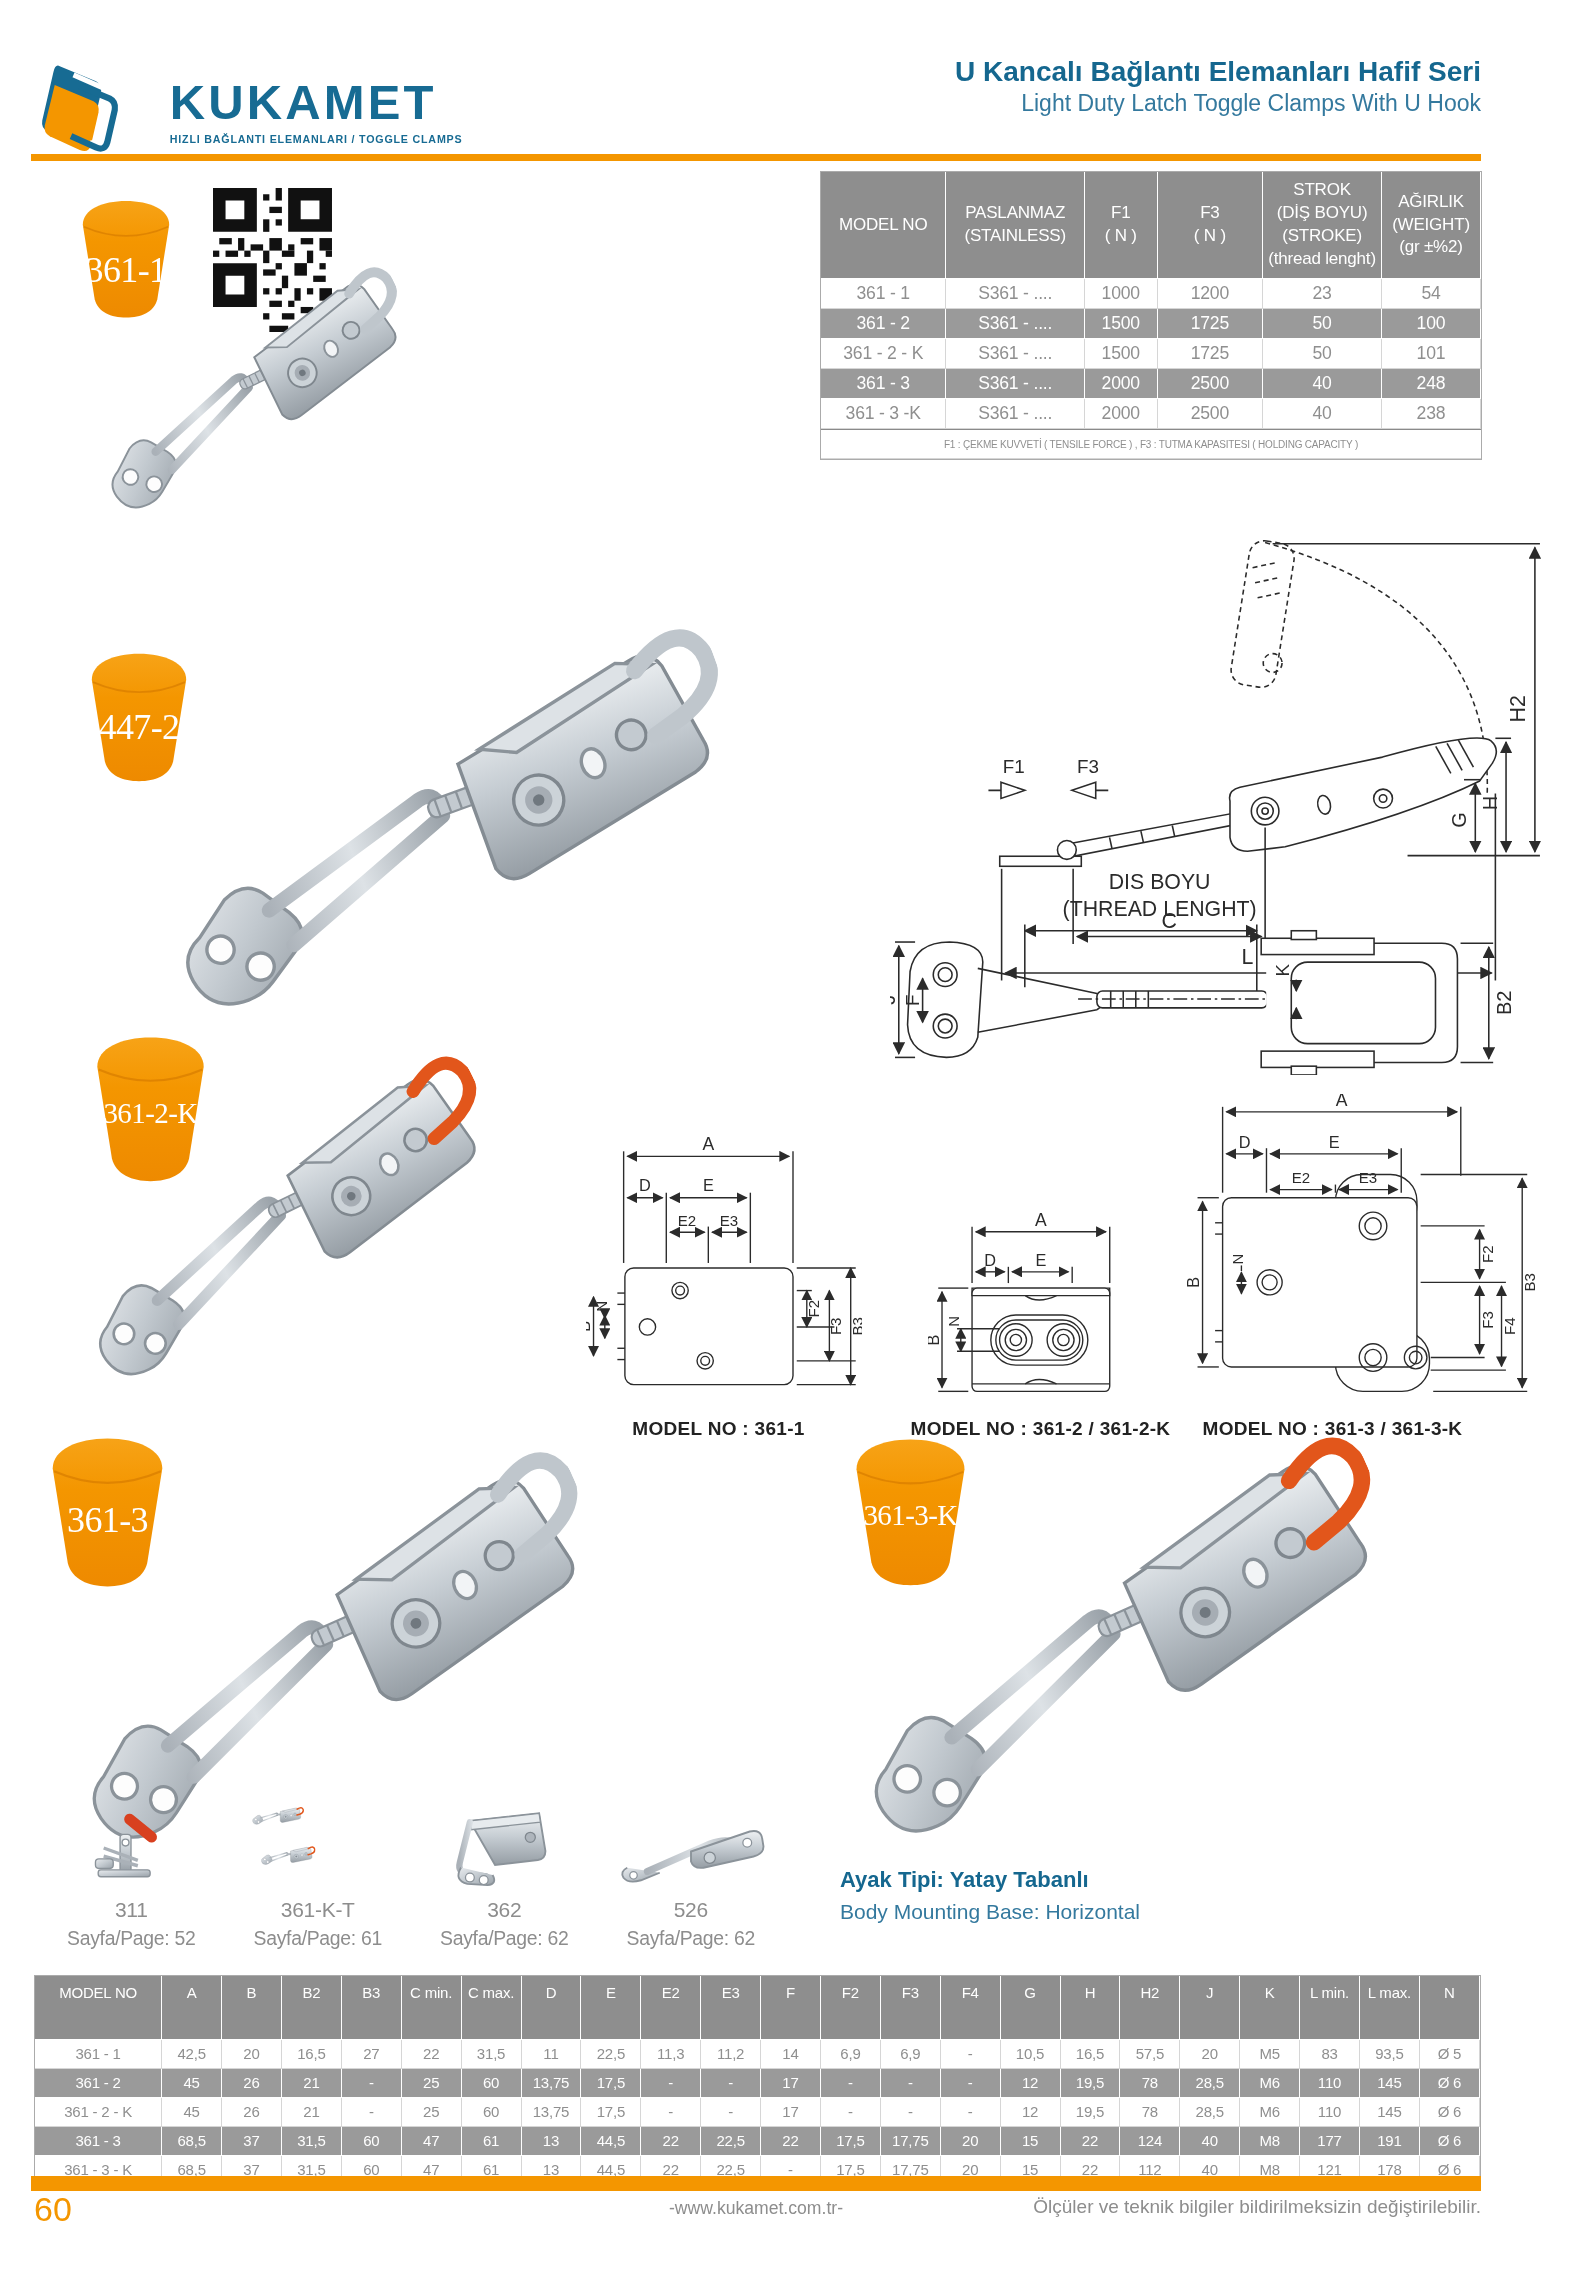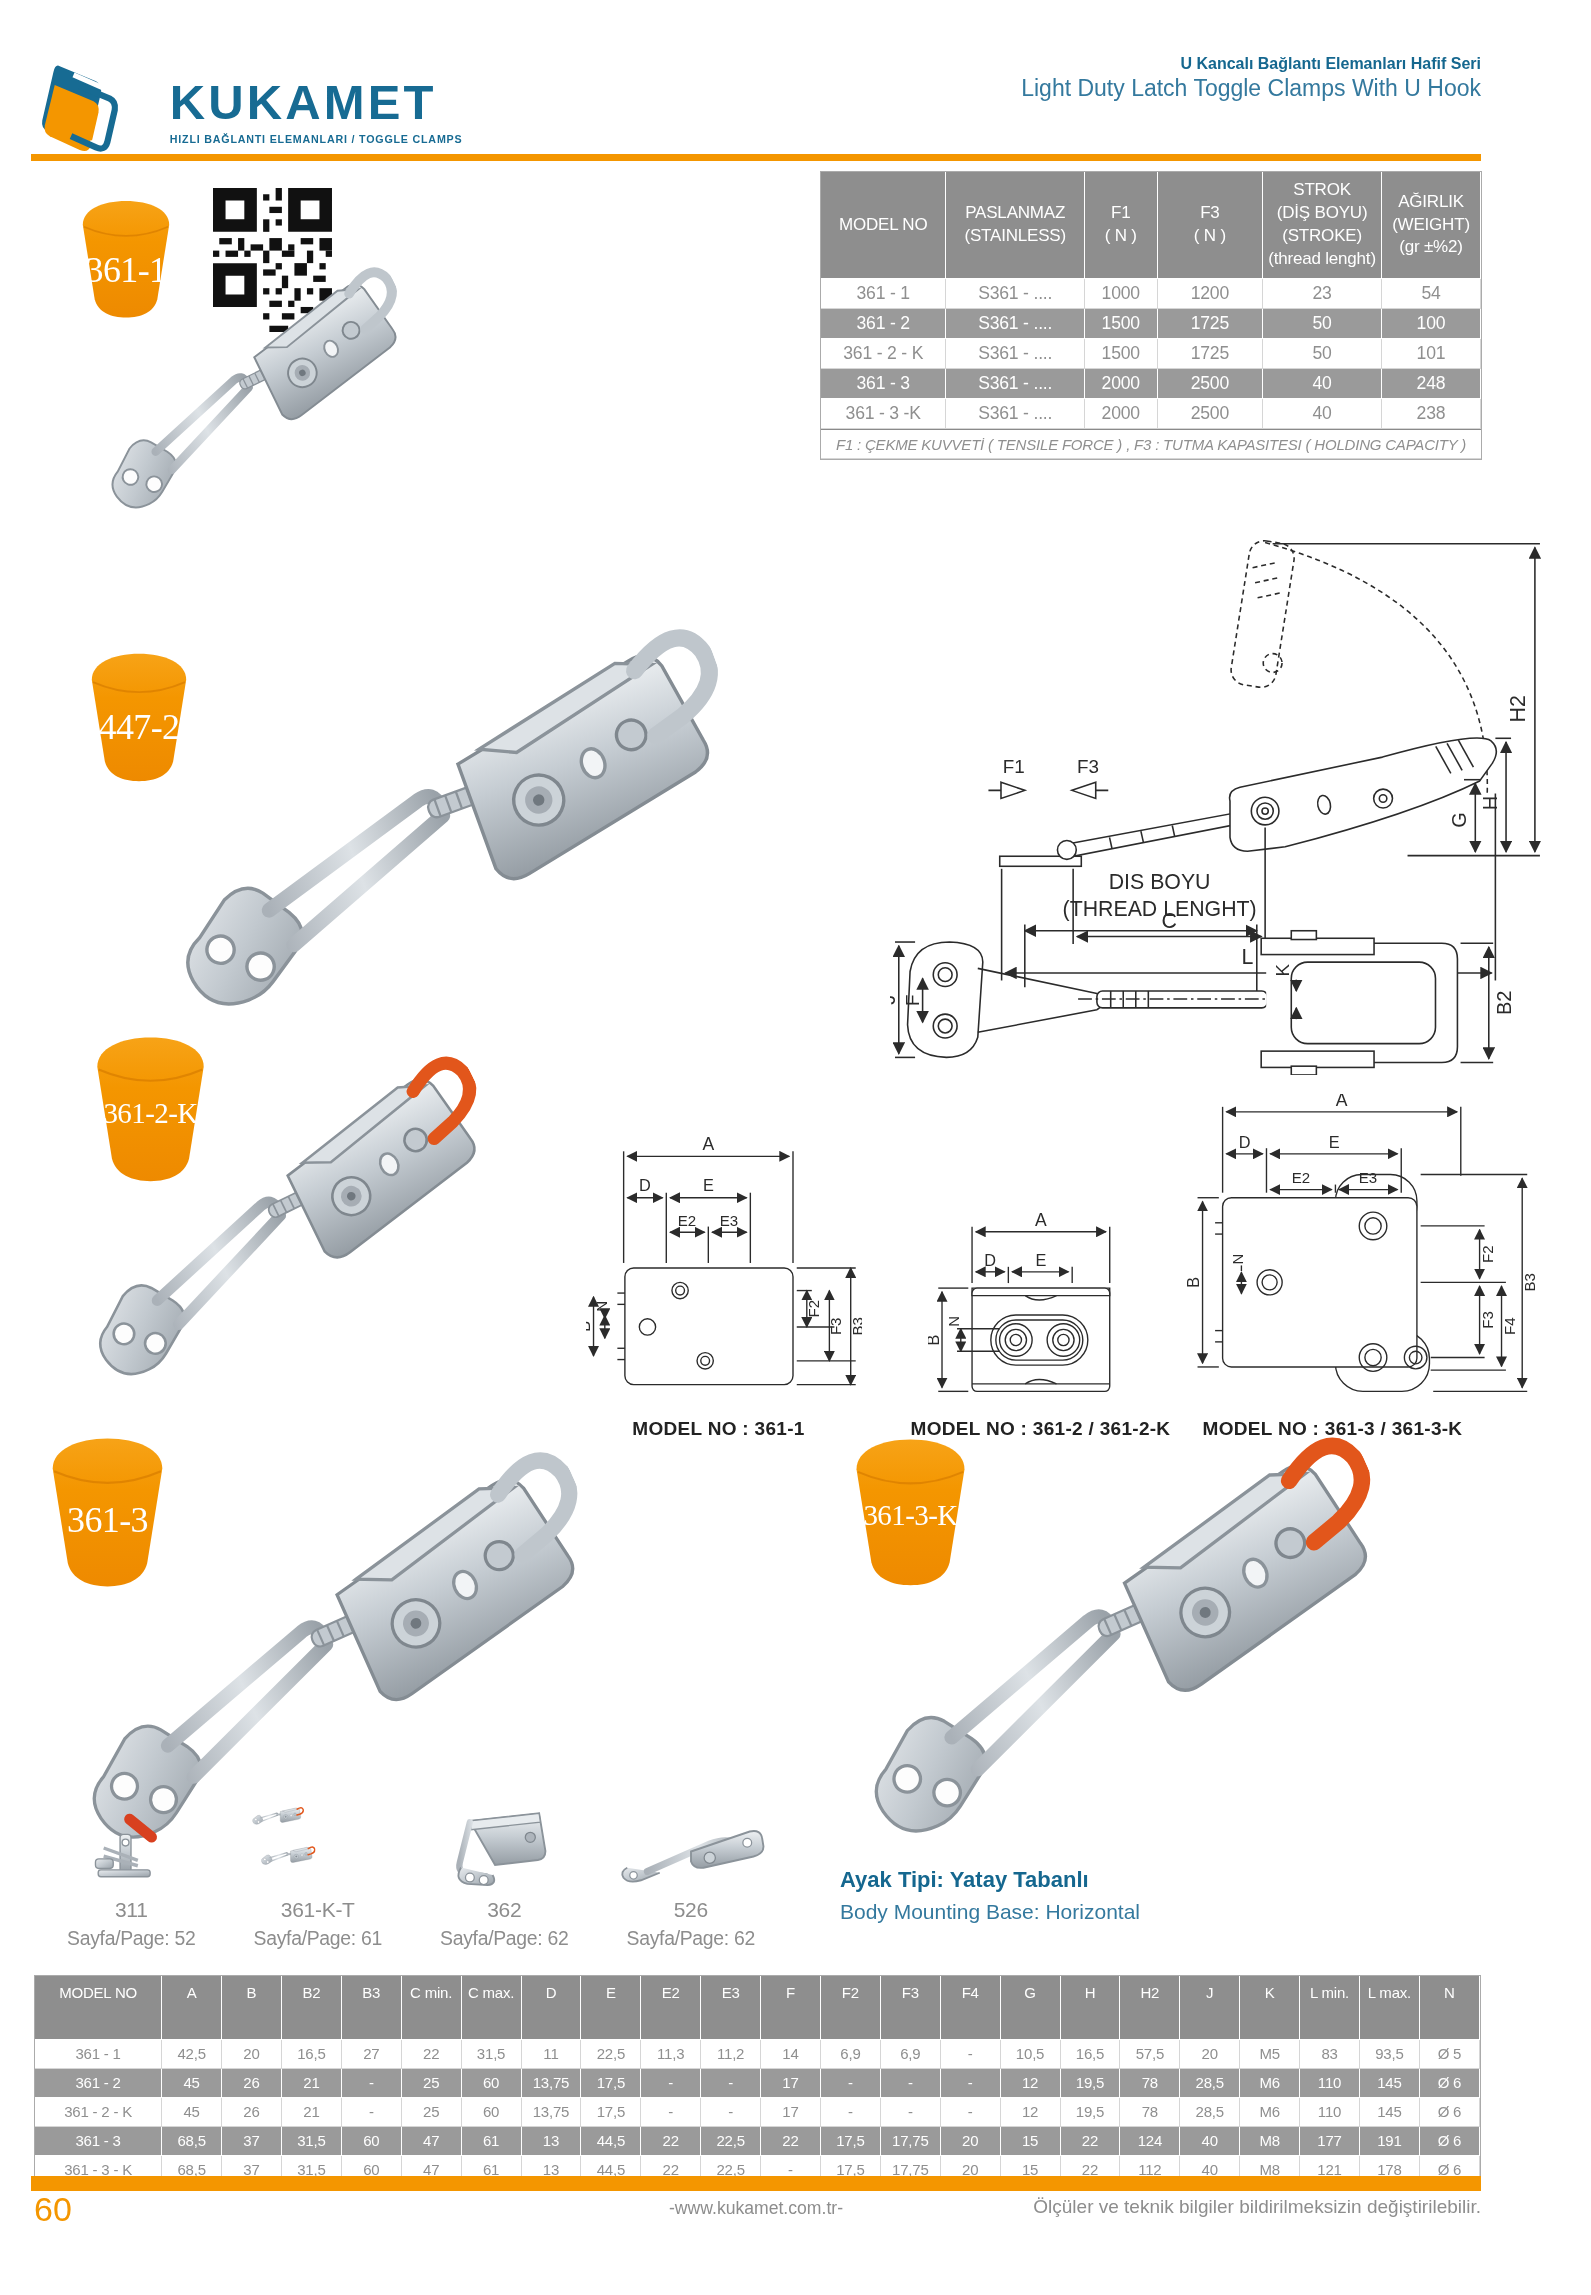--- a/index.html
+++ b/index.html
@@ -5,40 +5,40 @@
   html,body{margin:0;padding:0;background:#fff;}
   .page{position:relative;width:1592px;height:2295px;background:#fff;overflow:hidden;
         font-family:"Liberation Sans",sans-serif;}
   
   .logo-wrap{position:absolute;left:36px;top:61px;display:flex;gap:8.8px;}
   .logo-mark{width:125px;height:94px;}
   .brand-text{display:flex;flex-direction:column;justify-content:center;padding-top:6.3px;}
   .brand-name{font-size:49px;font-weight:bold;color:#176B93;letter-spacing:3.1px;line-height:1;}
   .brand-tagline{font-size:10.7px;font-weight:bold;color:#176B93;letter-spacing:0.8px;margin-top:6.3px;}
   .page-titles{position:absolute;right:111px;top:54px;text-align:right;line-height:1.25;}
-  .title-tr{font-size:16px;font-weight:bold;color:#15678F;}
+  .title-tr{font-size:28px;font-weight:bold;color:#15678F;}
   .title-en{font-size:23px;font-weight:normal;color:#34799E;}
   .rule{position:absolute;left:31px;width:1450px;background:#F49600;}
   .rule-top{top:154px;height:7px;}
   .rule-bottom{top:2176px;height:15px;}
   
   table.data-table{border-collapse:separate;border-spacing:0;table-layout:fixed;
       border:1.3px solid #ABABAB;background:#fff;}
   table.data-table th{background:#8E8E8E;color:#fff;font-weight:normal;white-space:pre-line;
       border-right:1.3px solid #fff;border-bottom:1.3px solid #fff;vertical-align:middle;
       text-align:center;letter-spacing:-0.2px;}
   table.data-table td{color:#8F8F8F;text-align:center;border-right:1.3px solid #D6D6D6;
       border-bottom:1.3px solid #D6D6D6;letter-spacing:-0.2px;}
   table.data-table tbody tr:nth-child(even) td{background:#9A9A9A;color:#fff;
       border-right:1.3px solid #fff;border-bottom:1.3px solid #fff;}
   table.data-table tfoot td{border-top:1.3px solid #8A8A8A;border-right:none;color:#8F8F8F;}
   #spec-table{position:absolute;left:820px;top:171px;width:662px;}
   #spec-table th{height:104px;font-size:17px;line-height:1.35;}
   #spec-table td{height:27px;font-size:17.6px;}
-  #spec-table tfoot td{height:26px;font-size:15px;font-style:italic;}
+  #spec-table tfoot td{height:26px;font-size:10px;}
   #dims-table{position:absolute;left:34px;top:1975px;width:1447px;}
   #dims-table th{height:54px;font-size:15px;vertical-align:top;padding-top:7.5px;}
   #dims-table td{height:26px;font-size:15px;}
   
   .badge{position:absolute;}
   .badge svg{position:absolute;left:0;top:0;width:100%;height:100%;}
   .badge .badge-label{position:absolute;left:0;right:0;top:44%;text-align:center;
       color:#fff;font-size:36px;letter-spacing:-0.6px;font-family:Liberation Serif, serif;}
   .badge.small .badge-label{font-size:29px;}
   

